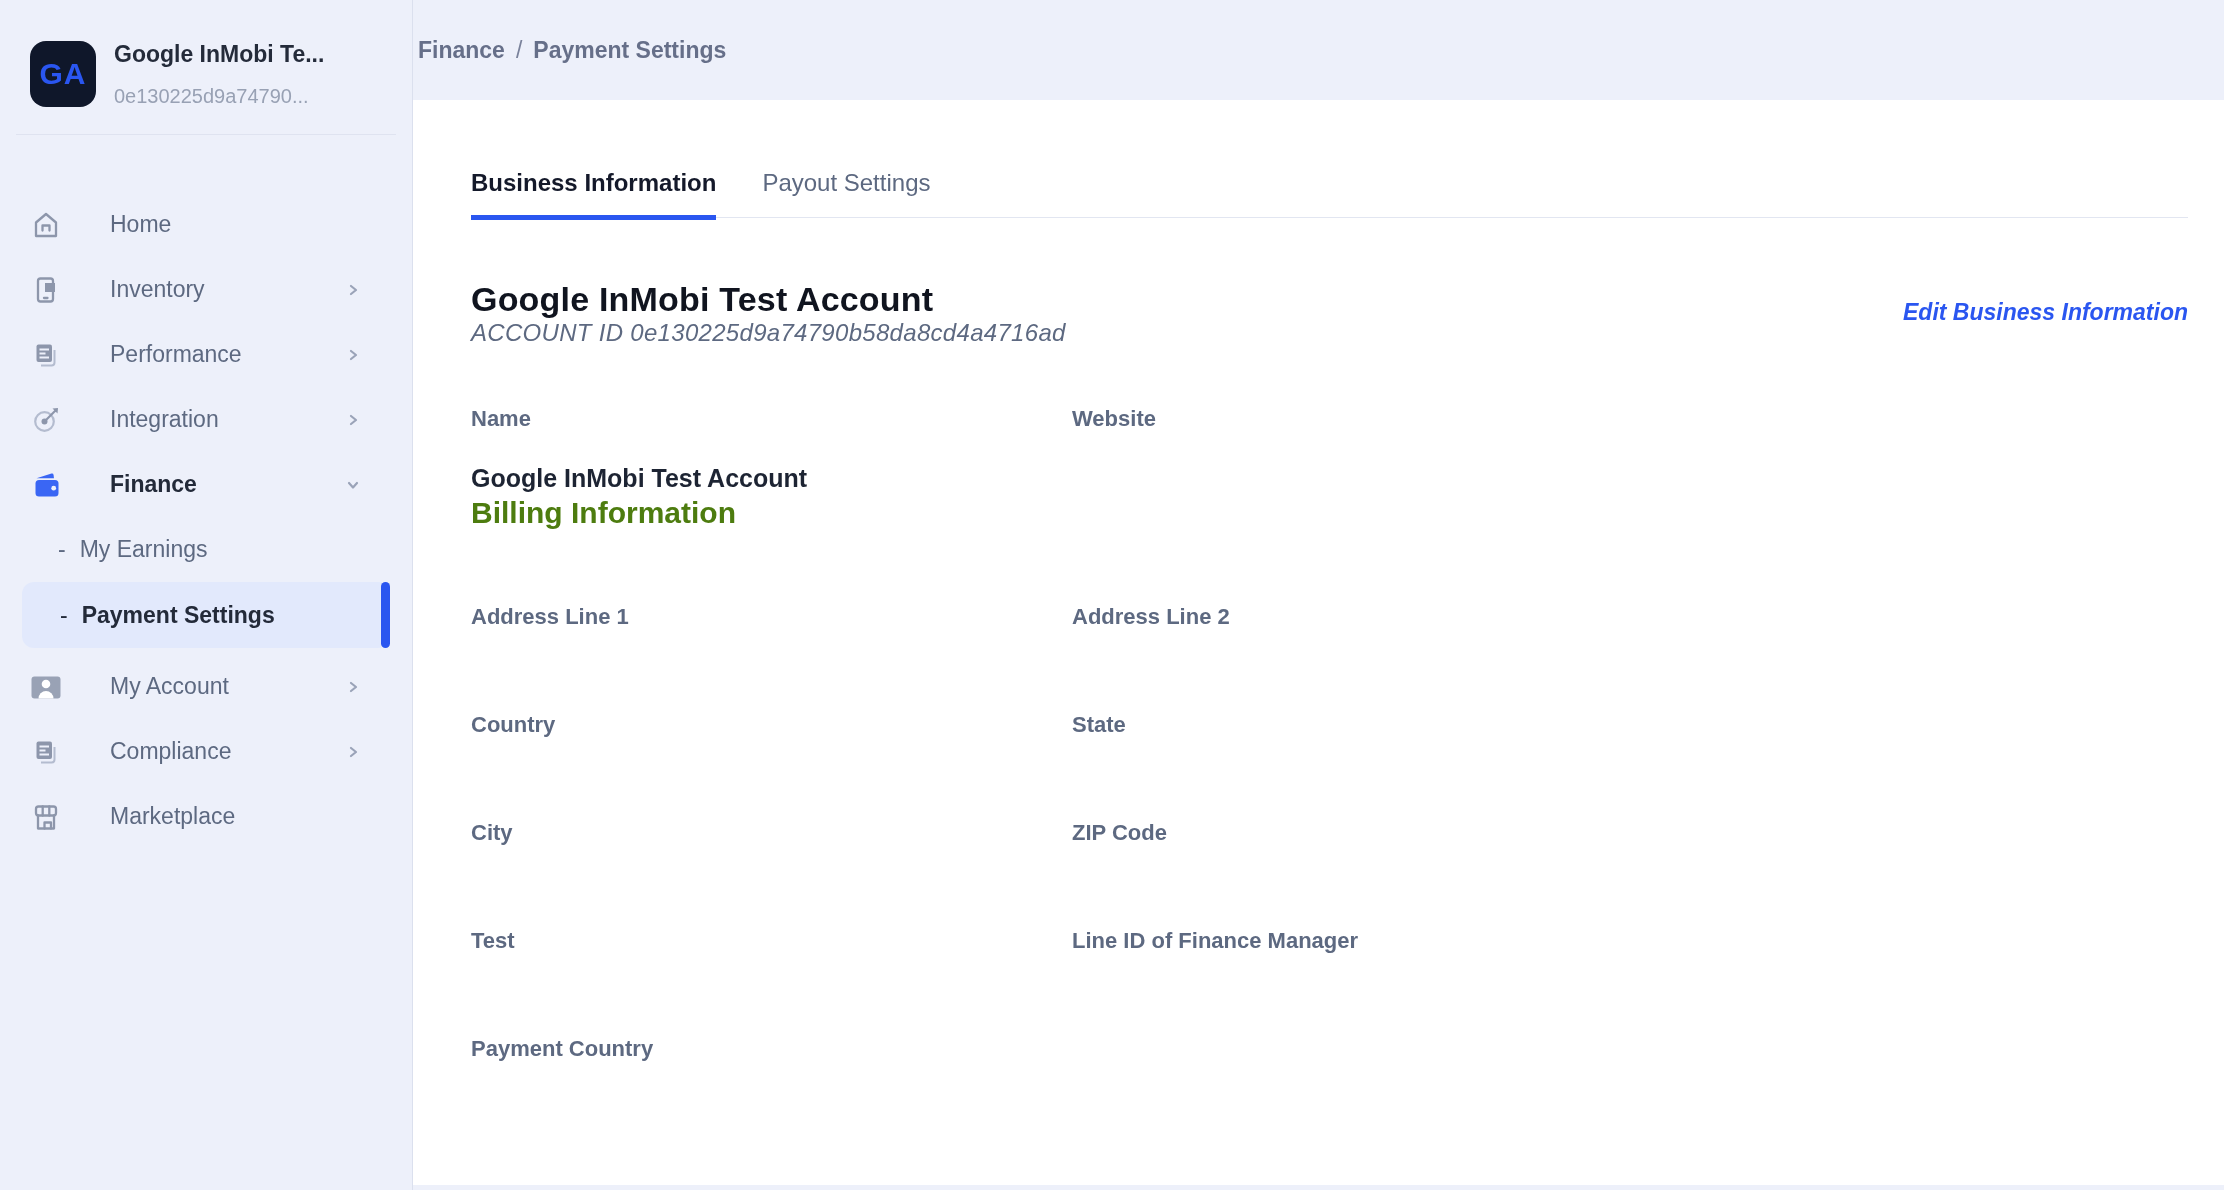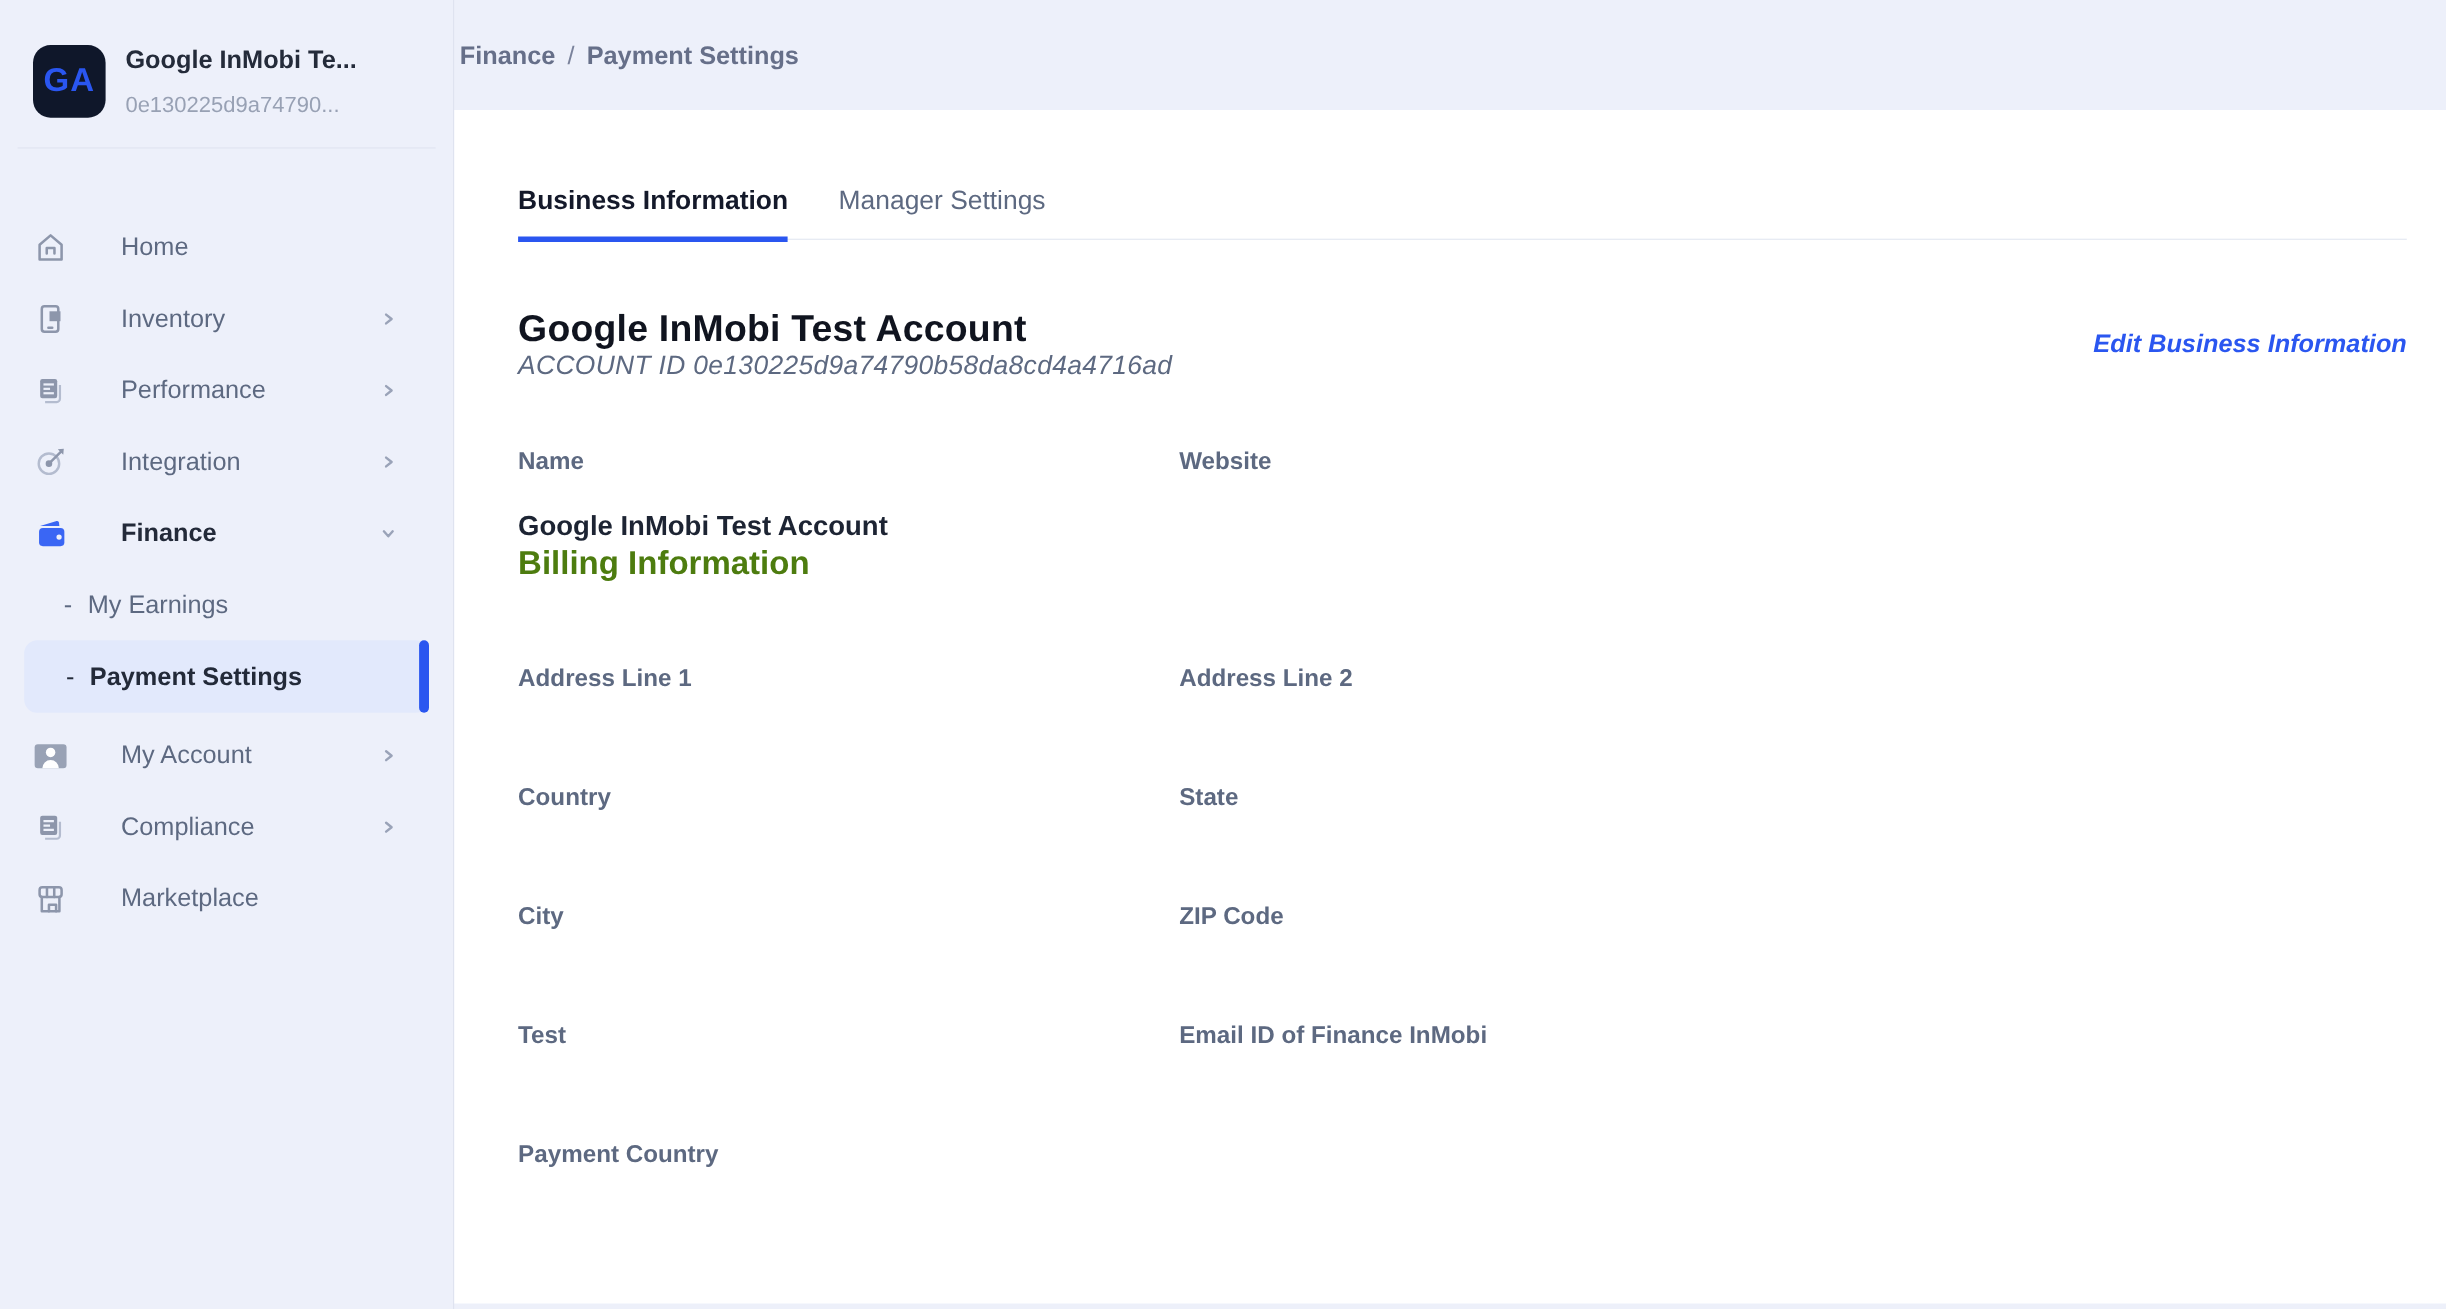--- a/index.html
+++ b/index.html
@@ -250,21 +250,21 @@
         <span class="crumb">Finance</span>
         <span class="sep">/</span>
         <span class="crumb">Payment Settings</span>
       </div>
     </div>
 
     <section class="card">
 
       <div class="tabs">
         <div class="tab active">Business Information</div>
-        <div class="tab">Manager Settings</div>
+        <div class="tab">Payout Settings</div>
       </div>
 
       <div class="section-head">
         <div>
           <div class="biz-title">Google InMobi Test Account</div>
           <div class="biz-id">ACCOUNT ID 0e130225d9a74790b58da8cd4a4716ad</div>
         </div>
         <div class="edit-link">Edit Business Information</div>
       </div>
 
@@ -304,21 +304,21 @@
         </div>
         <div>
           <div class="field-label">ZIP Code</div>
           <div class="field-value"></div>
         </div>
         <div>
           <div class="field-label">Test</div>
           <div class="field-value"></div>
         </div>
         <div>
-          <div class="field-label">Email ID of Finance InMobi</div>
+          <div class="field-label">Line ID of Finance Manager</div>
           <div class="field-value"></div>
         </div>
         <div>
           <div class="field-label">Payment Country</div>
           <div class="field-value"></div>
         </div>
       </div>
 
     </section>
   </main>

